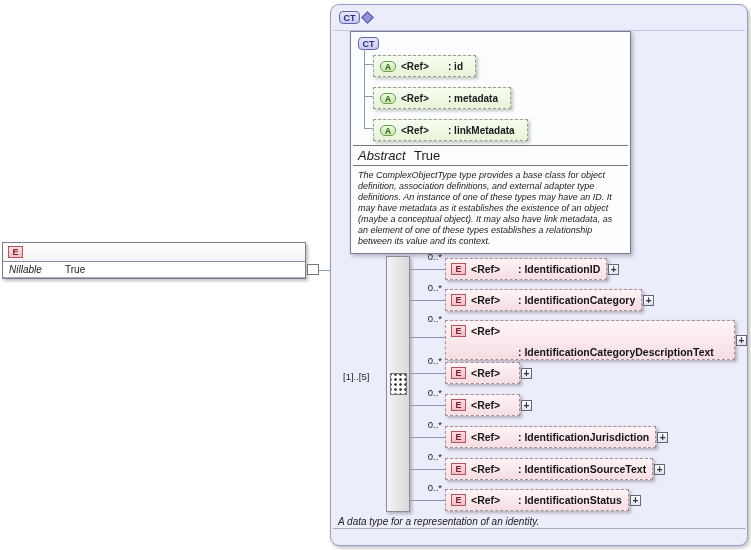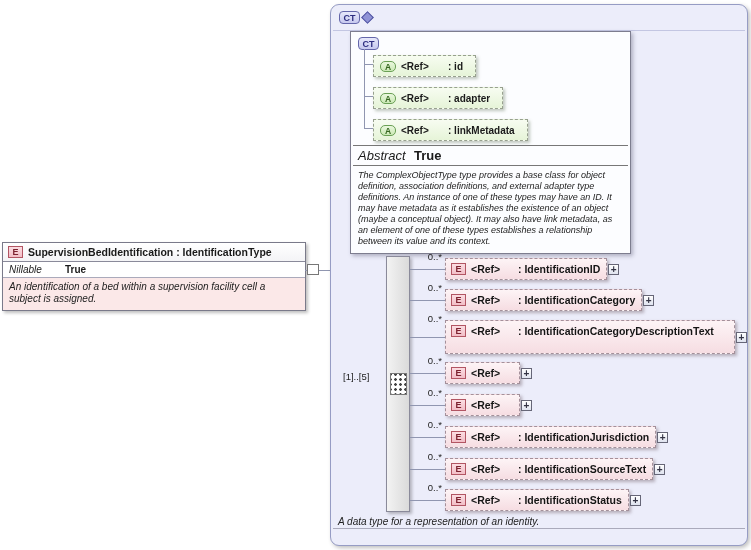--- a/index.html
+++ b/index.html
@@ -25,21 +25,21 @@
 
   
   .lbox{position:absolute;left:2px;top:242px;width:304px;background:#fff;
     border:1px solid #7a7a8a;box-shadow:2px 2px 3px rgba(0,0,0,.25);box-sizing:border-box;}
   .lbox-header{display:flex;align-items:center;gap:5px;padding:3px 5px;
     font-size:10.5px;font-weight:bold;background:linear-gradient(#ffffff,#f4f4f6);
     border-bottom:1px solid #8a8a9a;}
   .facet-row{display:flex;align-items:baseline;padding:2px 6px;font-size:10px;
     border-bottom:1px solid #aab;}
   .facet-name{font-style:italic;width:56px;flex:0 0 56px;}
-  .facet-value{font-weight:bold;}
+  .facet-value{font-weight:normal;}
   .lbox-desc{background:#fbe8e8;padding:3px 6px 5px;font-style:italic;font-size:10px;
     line-height:1.18;color:#222;}
 
   
   .container{position:absolute;left:330px;top:4px;width:418px;height:542px;
     background:#ecedfa;border:1px solid #969cc4;border-radius:9px;
     box-shadow:2px 2px 4px rgba(0,0,0,.25);box-sizing:border-box;}
   .container-header{display:flex;align-items:center;gap:5px;padding:6px 8px 4px;
     font-size:11.5px;font-weight:bold;color:#111;}
   .container-header-line{position:absolute;left:2px;right:2px;top:25px;
@@ -77,45 +77,43 @@
 
   
   .el-row{position:absolute;left:445px;display:flex;align-items:center;}
   .el-box{display:inline-flex;align-items:center;gap:5px;height:22px;
     padding:0 6px 0 5px;box-sizing:border-box;
     background:linear-gradient(#fdf4f6,#f6dde2);border:1px dashed #a4909a;
     box-shadow:2px 2px 3px rgba(100,80,90,.4);
     font-size:10.5px;font-weight:bold;color:#151515;}
   .ename{white-space:nowrap;}
   .el-box.wrap{width:290px;height:auto;min-height:34px;align-items:flex-start;padding-top:4px;}
-  .el-box.wrap .ename{white-space:normal;word-break:break-all;line-height:1.25;}
+  .el-box.wrap .ename{white-space:normal;word-break:break-all;line-height:1.25;margin-top:21px;}
   .plus{width:11px;height:11px;margin-left:1px;flex:0 0 11px;display:grid;place-items:center;
     font-size:10px;font-weight:bold;line-height:9px;color:#334;
     background:linear-gradient(#ffffff,#dfe3ef);border:1px solid #667;box-sizing:border-box;
     cursor:pointer;}
 
   
   .conn-square{position:absolute;left:307px;top:264px;width:12px;height:11px;
     background:#fff;border:1px solid #777;box-sizing:border-box;}
 </style>
 </head>
 <body>
 
 <div class="stage">
 
   <div class="lbox">
     <div class="lbox-header">
       <span class="e-icon">E</span>
-      <span>SupervisionBedIdentification : IdentificationType</span>
     </div>
     <div class="facet-row">
       <span class="facet-name">Nillable</span>
       <span class="facet-value">True</span>
     </div>
-    <div class="lbox-desc">An identification of a bed within a supervision facility cell a subject is assigned.</div>
   </div>
 
   <div class="hline" style="left:305px;top:270px;width:25px;"></div>
   <div class="conn-square"></div>
 
   <div class="container">
     <div class="container-header">
       <span class="ct-icon">CT</span>
       <span class="diamond"></span>
     </div>
@@ -135,21 +133,21 @@
       <div class="hline" style="left:13px;top:75px;width:9px;"></div>
 
       <div class="attr-row">
         <span class="a-icon">A</span>
         <span class="ref">&lt;Ref&gt;</span>
         <span>: id</span>
       </div>
       <div class="attr-row">
         <span class="a-icon">A</span>
         <span class="ref">&lt;Ref&gt;</span>
-        <span>: adapter</span>
+        <span>: metadata</span>
       </div>
       <div class="attr-row">
         <span class="a-icon">A</span>
         <span class="ref">&lt;Ref&gt;</span>
         <span>: linkMetadata</span>
       </div>
     </div>
     <div class="inner-facet">
       <span class="facet-name">Abstract</span>
       <span class="facet-value">True</span>

